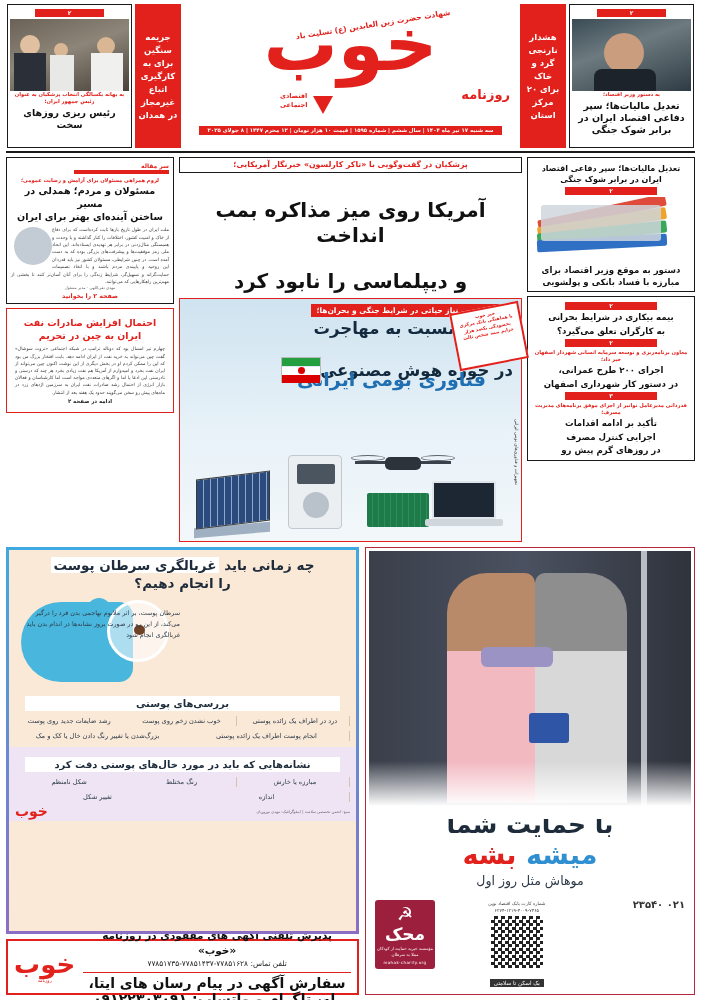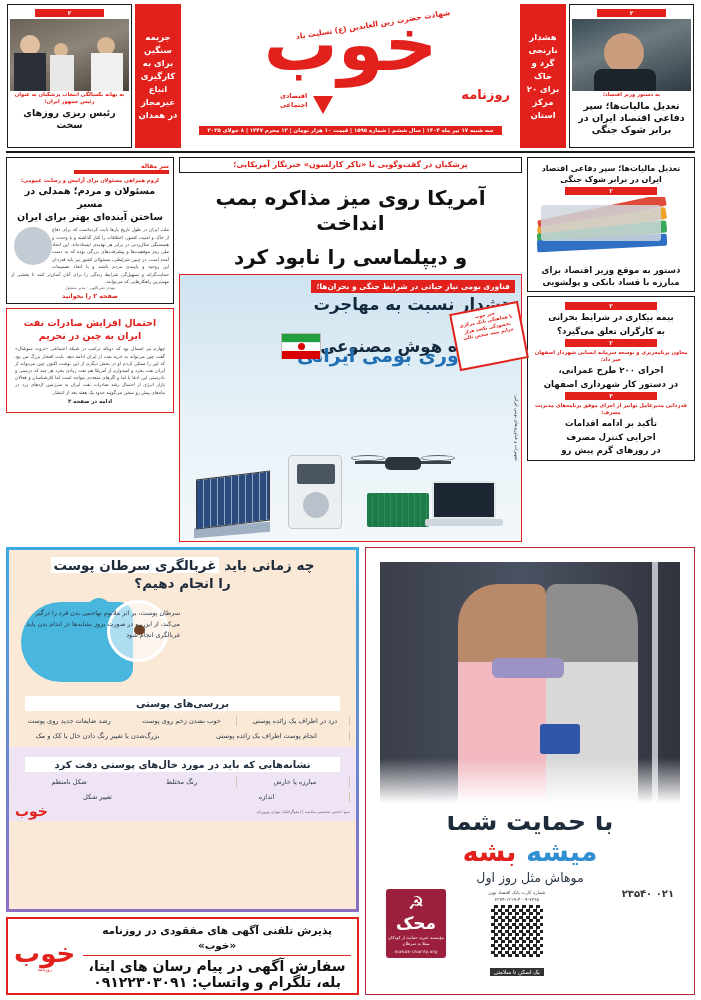--- a/index.html
+++ b/index.html
@@ -63,21 +63,21 @@
   .grid { display:flex; gap:5px; height:385px; }
   .col-right { width:168px; display:flex; flex-direction:column; gap:4px; }
   .col-left  { width:168px; display:flex; flex-direction:column; gap:4px; }
   .col-mid   { flex:1; display:flex; flex-direction:column; gap:4px; position:relative; }
 
   
   .lead-kicker {
     border:1.4px solid #1a1a1a; text-align:center; color:#e2211c;
     font-weight:bold; font-size:7.8px; line-height:12px; padding:1px 3px;
   }
-  .lead-hl { font-size:20px; font-weight:bold; line-height:25px; text-align:center; color:#111; margin-top:9px; }
+  .lead-hl { font-size:20px; font-weight:bold; line-height:25px; text-align:center; color:#111; margin-top:21px; }
 
   
   .feature { position:relative; border:1.8px solid #e2211c; flex:1; overflow:hidden;
     background:linear-gradient(180deg,#cfe3f0 0%,#e8f2f8 55%,#f2f7fa 100%); }
   .feature-kicker {
     position:absolute; top:5px; right:6px; background:#e2211c; color:#fff;
     font-size:7.5px; font-weight:bold; padding:1px 5px; line-height:11px; z-index:4;
   }
   .feature-hl { position:absolute; top:19px; right:8px; left:90px; text-align:right;
     font-size:16.5px; font-weight:bold; line-height:21px; color:#13293d; z-index:4; }
@@ -128,21 +128,21 @@
   .oped-cap{ font-size:4px; color:#666; text-align:center; clear:both;}
   .oped-more{ color:#e2211c; font-size:6.2px; font-weight:bold; text-align:center; margin-top:2px;}
 
   .story2 { border:1.6px solid #e2211c; padding:8px; }
   .story2 .hl{ color:#e2211c; font-size:9.4px; line-height:12.5px; }
   .story2 .body{ font-size:4.6px; line-height:7.2px; text-align:justify; color:#3a3a3a; margin-top:3px;}
   .story2 .more{ font-size:5.4px; color:#1a1a1a; text-align:center; margin-top:2px; font-weight:bold;}
 
   
   .lower { display:flex; gap:6px; margin-top:5px; height:448px; }
-  .ad-left { width:330px; border:1.8px solid #b5273a; padding:14px; display:flex; flex-direction:column; }
+  .ad-left { width:330px; border:1.8px solid #b5273a; padding:3px; display:flex; flex-direction:column; }
   .ad-right { flex:1; display:flex; flex-direction:column; gap:5px; }
 
   .mahak-photo{ position:relative; height:268px; overflow:hidden;
     background:linear-gradient(90deg,#3a3f4a 0%,#4a5160 48%,#2f333c 100%); }
   .mahak-photo .kid-l{ position:absolute; left:78px; top:22px; width:88px; height:230px;
     background:linear-gradient(180deg,#b98a6a 0 34%,#f2b9c1 34% 100%); border-radius:40px 10px 0 0;}
   .mahak-photo .kid-r{ position:absolute; left:166px; top:22px; width:92px; height:230px;
     background:linear-gradient(180deg,#8e8e8e 0 34%,#d8d8d8 34% 100%); border-radius:10px 40px 0 0; filter:grayscale(1);}
   .mahak-photo .pole{ position:absolute; left:272px; top:0; width:6px; height:268px; background:#b9bcc2;}
   .mahak-photo .scarf{ position:absolute; left:112px; top:96px; width:72px; height:20px; background:#9b93c4; border-radius:6px;}
@@ -188,21 +188,21 @@
   .trio > div{ flex:1; font-size:6.6px; line-height:10px; color:#2c3a48; }
   .duo{ display:flex; gap:4px; text-align:center; margin-top:5px; }
   .duo > div{ flex:1; font-size:6.6px; line-height:10px; color:#2c3a48; }
   .sep-v{ border-right:1px solid #d6c3ad; }
   .info-bottom{ background:#efe4f3; margin:6px -6px -6px -6px; padding:4px 6px 3px 6px;}
   .info-foot{ display:flex; justify-content:space-between; align-items:center; margin-top:2px;}
   .info-credit{ font-size:3.8px; color:#6a5f72; }
   .khoob-mini{ font-size:14px; font-weight:bold; color:#e2211c; line-height:14px;}
 
   
-  .classad{ border:2.2px solid #e2211c; padding:4px 6px; display:flex; align-items:center; gap:8px; height:78px;}
+  .classad{ border:2.2px solid #e2211c; padding:4px 6px; display:flex; align-items:center; gap:8px; height:56px;}
   .classad .logo{ text-align:center; }
   .classad .logo .k{ font-size:26px; font-weight:bold; color:#e2211c; line-height:27px;}
   .classad .logo .s{ font-size:4.6px; color:#e2211c;}
   .classad .txt{ flex:1; text-align:center;}
   .classad .l1{ font-size:10.5px; font-weight:bold; color:#111; line-height:15px;}
   .classad .l2{ font-size:7.4px; color:#222; line-height:12px;}
   .classad .l3{ font-size:14px; font-weight:bold; color:#111; line-height:16px; border-top:1.4px solid #e2211c; padding-top:2px; margin-top:2px;}
 </style>
 </head>
 <body>
@@ -446,20 +446,24 @@
           <div class="info-foot">
             <div class="info-credit">منبع: انجمن تخصصی سلامت | اینفوگرافیک: مهدی نوروزیان</div>
             <div class="khoob-mini">خوب</div>
           </div>
         </div>
       </div>
 
       <div class="classad">
         <div class="txt">
           <div class="l1">پذیرش تلفنی آگهی های مفقودی در روزنامه «خوب»</div>
+          <div class="l2">
+            <span>تلفن تماس:</span>
+            <span>۷۷۸۵۱۶۲۸-۷۷۸۵۱۴۳۷-۷۷۸۵۱۷۳۵</span>
+          </div>
           <div class="l3">سفارش آگهی در پیام رسان های ایتا، بله، تلگرام و واتساپ: ۰۹۱۲۲۳۰۳۰۹۱</div>
         </div>
         <div class="logo">
           <div class="k">خوب</div>
           <div class="s">روزنامه</div>
         </div>
       </div>
 
     </div>
   </div>

